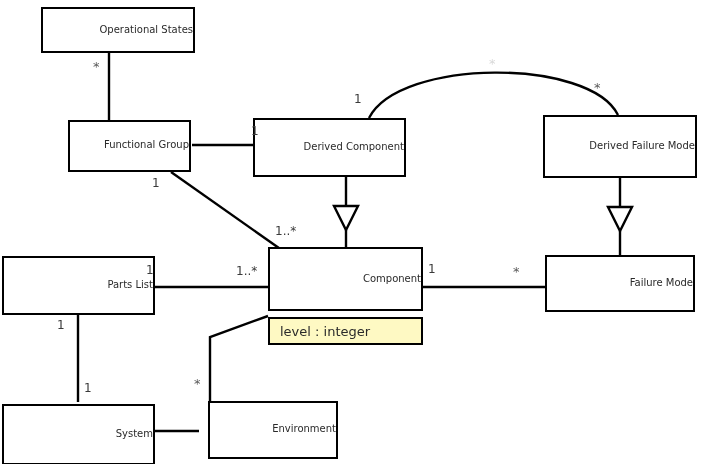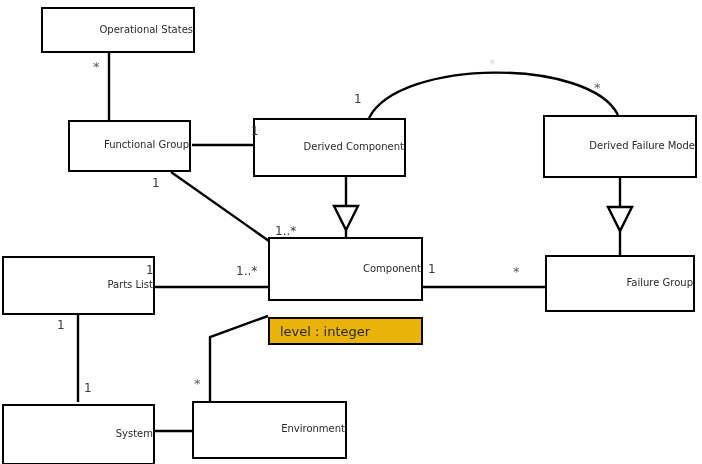--- a/index.html
+++ b/index.html
@@ -34,21 +34,21 @@
     left: 0;
     right: 0;
     text-align: right;
     font-size: 10px;
     color: #2a2a2a;
     white-space: nowrap;
   }
   .uml-attr-box {
     position: absolute;
     box-sizing: border-box;
-    background: #eab308;
+    background: #fef9c3;
     border: 2px solid #000000;
     z-index: 3;
   }
   .uml-attr-text {
     position: absolute;
     left: 10px;
     font-size: 13px;
     color: #2a2a2a;
     white-space: nowrap;
   }
@@ -114,37 +114,37 @@
   </div>
 
   <div class="uml-class" style="left:543px; top:115px; width:154px; height:63px;">
     <div class="uml-name" style="top:23px;margin-left:38px;">Derived Failure Mode</div>
   </div>
 
   <div class="uml-class" style="left:2px; top:256px; width:153px; height:59px;">
     <div class="uml-name" style="top:21px;">Parts List</div>
   </div>
 
-  <div class="uml-class" style="left:268px; top:237px; width:155px; height:64px;">
+  <div class="uml-class" style="left:268px; top:247px; width:155px; height:64px;">
     <div class="uml-name" style="top:24px;">Component</div>
   </div>
 
   <div class="uml-attr-box" style="left:268px; top:317px; width:155px; height:28px;">
     <div class="uml-attr-text" style="top:5px;">level : integer</div>
   </div>
 
   <div class="uml-class" style="left:545px; top:255px; width:150px; height:57px;">
-    <div class="uml-name" style="top:20px;">Failure Group</div>
+    <div class="uml-name" style="top:20px;">Failure Mode</div>
   </div>
 
   <div class="uml-class" style="left:2px; top:404px; width:153px; height:61px;">
     <div class="uml-name" style="top:22px;">System</div>
   </div>
 
-  <div class="uml-class" style="left:192px; top:401px; width:155px; height:58px;">
+  <div class="uml-class" style="left:208px; top:401px; width:130px; height:58px;">
     <div class="uml-name" style="top:20px;">Environment</div>
   </div>
 
   <div class="mult star" style="left:93px; top:59px;">*</div>
 
   <div class="mult" style="left:251px; top:124px;">1</div>
 
   <div class="mult" style="left:354px; top:92px;">1</div>
 
   <div class="mult star" style="left:594px; top:80px;">*</div>

